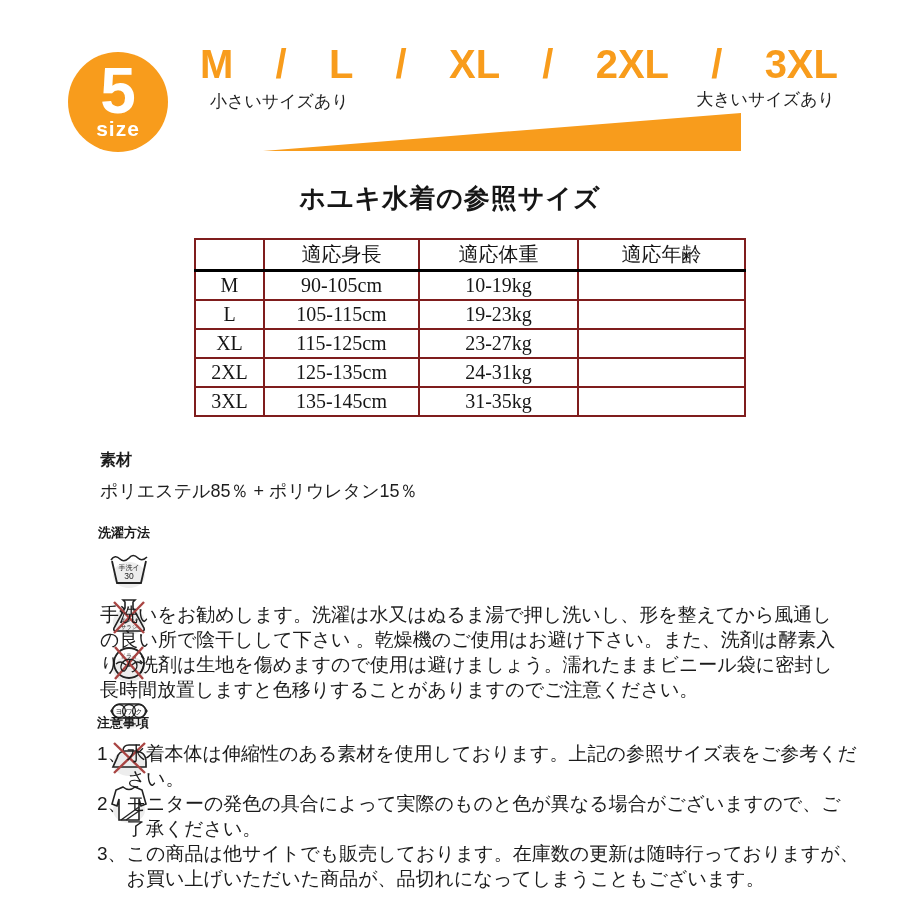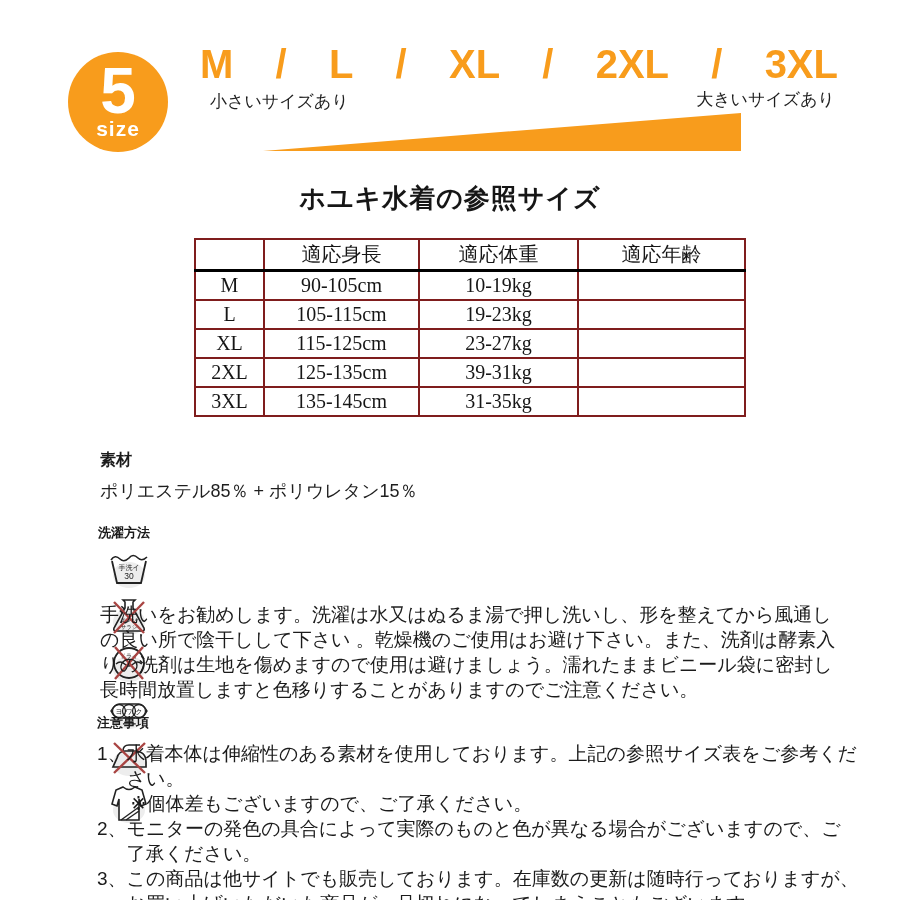--- a/index.html
+++ b/index.html
@@ -105,21 +105,21 @@
       </tr>
       <tr>
         <td class="c0">XL</td>
         <td class="c1">115-125cm</td>
         <td class="c2">23-27kg</td>
         <td class="c3"></td>
       </tr>
       <tr>
         <td class="c0">2XL</td>
         <td class="c1">125-135cm</td>
-        <td class="c2">39-31kg</td>
+        <td class="c2">24-31kg</td>
         <td class="c3"></td>
       </tr>
       <tr>
         <td class="c0">3XL</td>
         <td class="c1">135-145cm</td>
         <td class="c2">31-35kg</td>
         <td class="c3"></td>
       </tr>
     </tbody>
   </table>
@@ -190,21 +190,20 @@
 
   <div class="wash-text">手洗いをお勧めします。洗濯は水又はぬるま湯で押し洗いし、形を整えてから風通しの良い所で陰干しして下さい 。乾燥機のご使用はお避け下さい。また、洗剤は酵素入りの洗剤は生地を傷めますので使用は避けましょう。濡れたままビニール袋に密封し長時間放置しますと色移りすることがありますのでご注意ください。</div>
 
   <div class="notes">
     <div class="sec-heading">注意事項</div>
 
     <div class="note-item">
       <span class="note-num">1、</span>
       <span class="note-body">
         <span>水着本体は伸縮性のある素材を使用しております。上記の参照サイズ表をご参考ください。</span>
-        <div class="note-sub">※個体差もございますので、ご了承ください。</div>
       </span>
     </div>
 
     <div class="note-item">
       <span class="note-num">2、</span>
       <span class="note-body">モニターの発色の具合によって実際のものと色が異なる場合がございますので、ご了承ください。</span>
     </div>
 
     <div class="note-item">
       <span class="note-num">3、</span>

